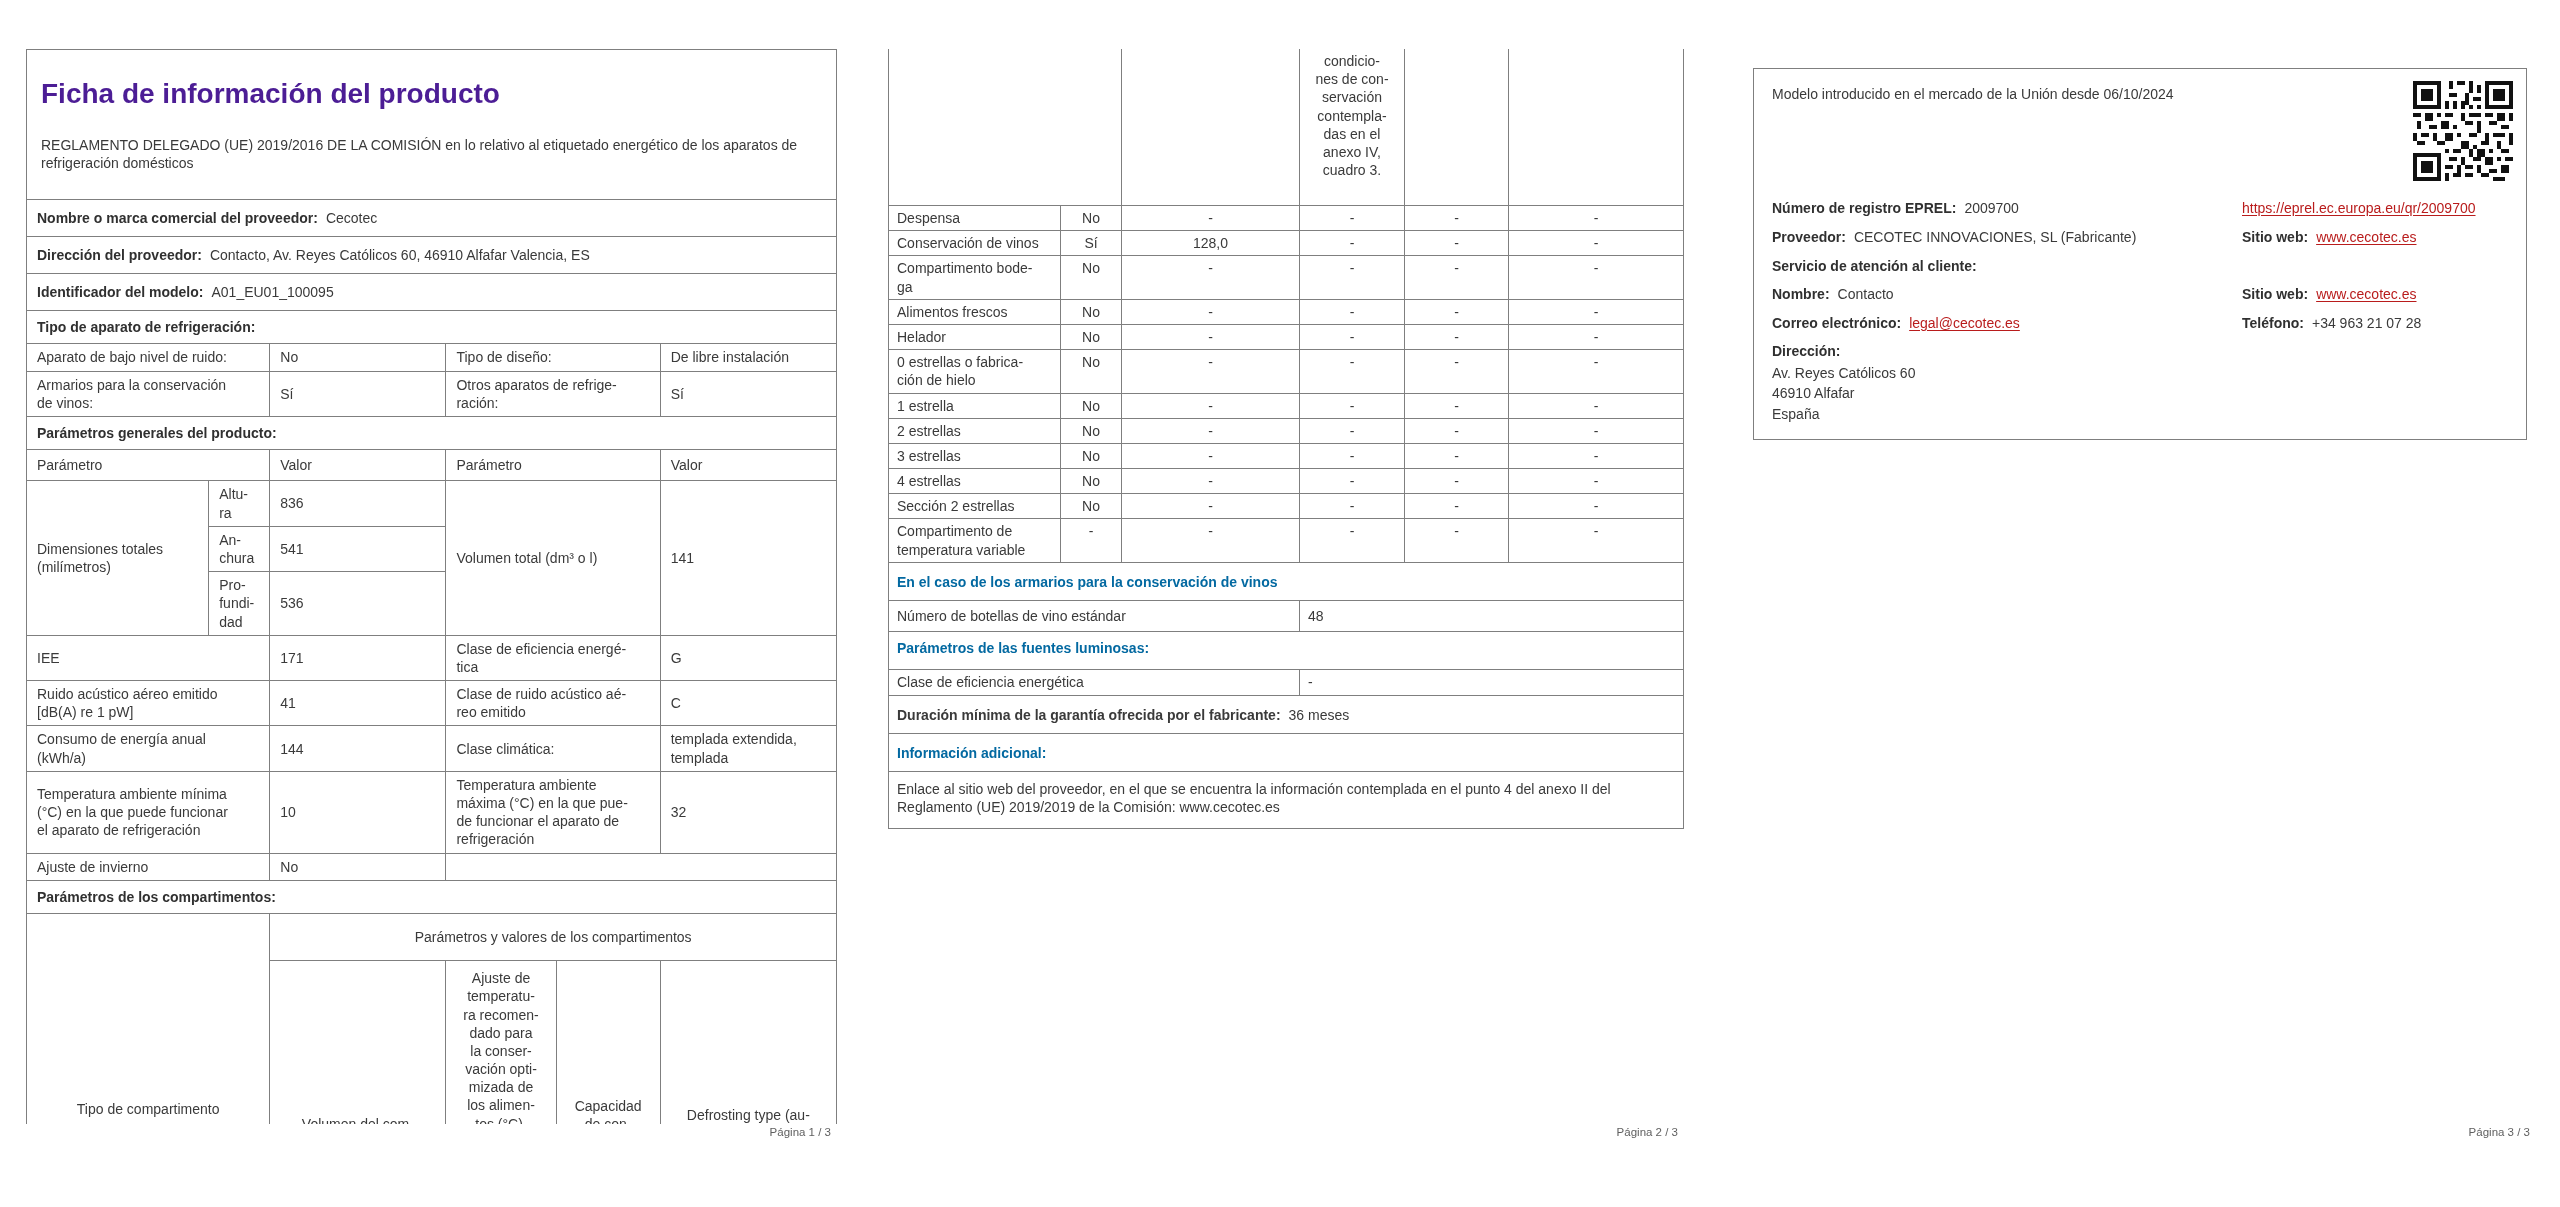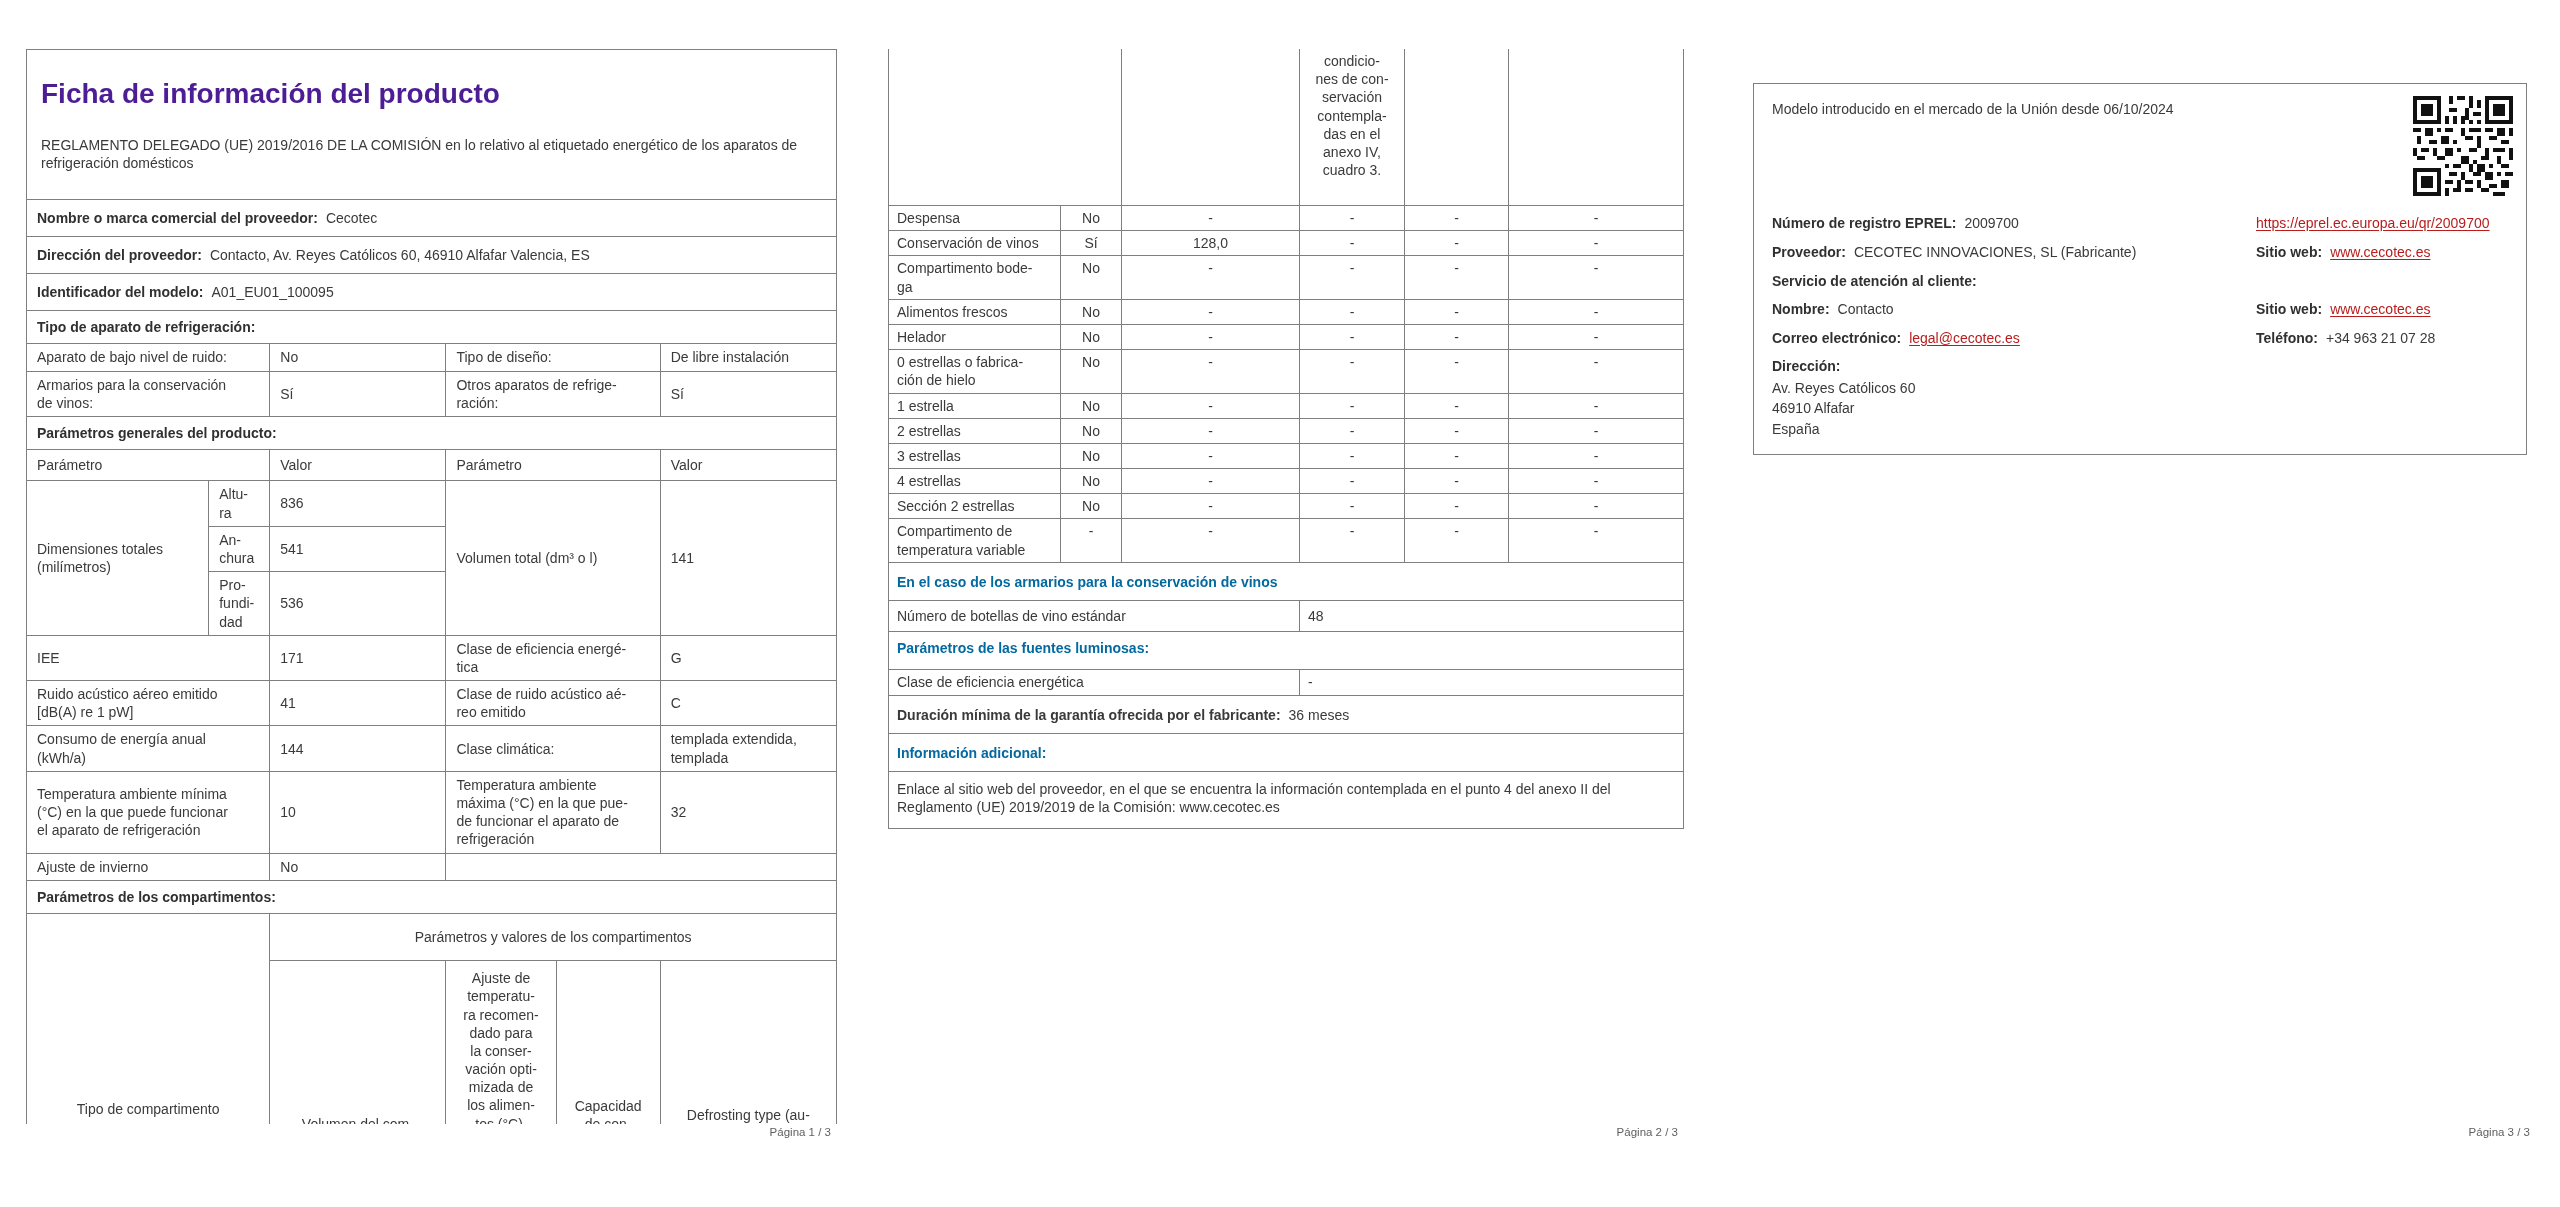--- a/index.html
+++ b/index.html
@@ -45,26 +45,26 @@
   .cname{text-align:left;}
   .cc{text-align:center;}
   .p2-section td{font-weight:bold;color:#0369a1;padding:7px 8px;}
   .pad-b td{padding-bottom:12px;margin-left:47px;}
   .pad-t td{padding-top:10px;padding-bottom:9px;}
   .enlace-row td{padding:8px 8px 12px;}
   
   .p3-box{
     left:1753px;top:68px;width:774px;height:372px;
     border:1px solid #7f7f7f;box-sizing:border-box;
-    padding:16px 18px;font-size:14px;margin-top:15px;
+    padding:16px 18px;font-size:14px;
   }
   .p3-intro{line-height:1.3;}
   .qr{position:absolute;top:12px;right:13px;width:100px;height:100px;}
   .p3-rows{margin-top:96px;}
-  .p3-row{display:flex;margin-bottom:11px;line-height:1.3;gap:14px;}
+  .p3-row{display:flex;margin-bottom:11px;line-height:1.3;}
   .p3-left{width:470px;flex:0 0 470px;}
   .p3-right{flex:1;}
   .p3-row b, .p3-sec b{color:#303030;}
   .p3-addr{line-height:1.45;white-space:pre-line;}
   .p3-sec{margin-bottom:11px;}
   .link{color:#b91c1c;text-decoration:underline;text-underline-offset:2px;cursor:pointer;}
   
   .footer{position:absolute;top:1126px;font-size:11.5px;color:#5f5f5f;text-align:right;}
   .f1{left:26px;width:805px;}
   .f2{left:888px;width:790px;}

